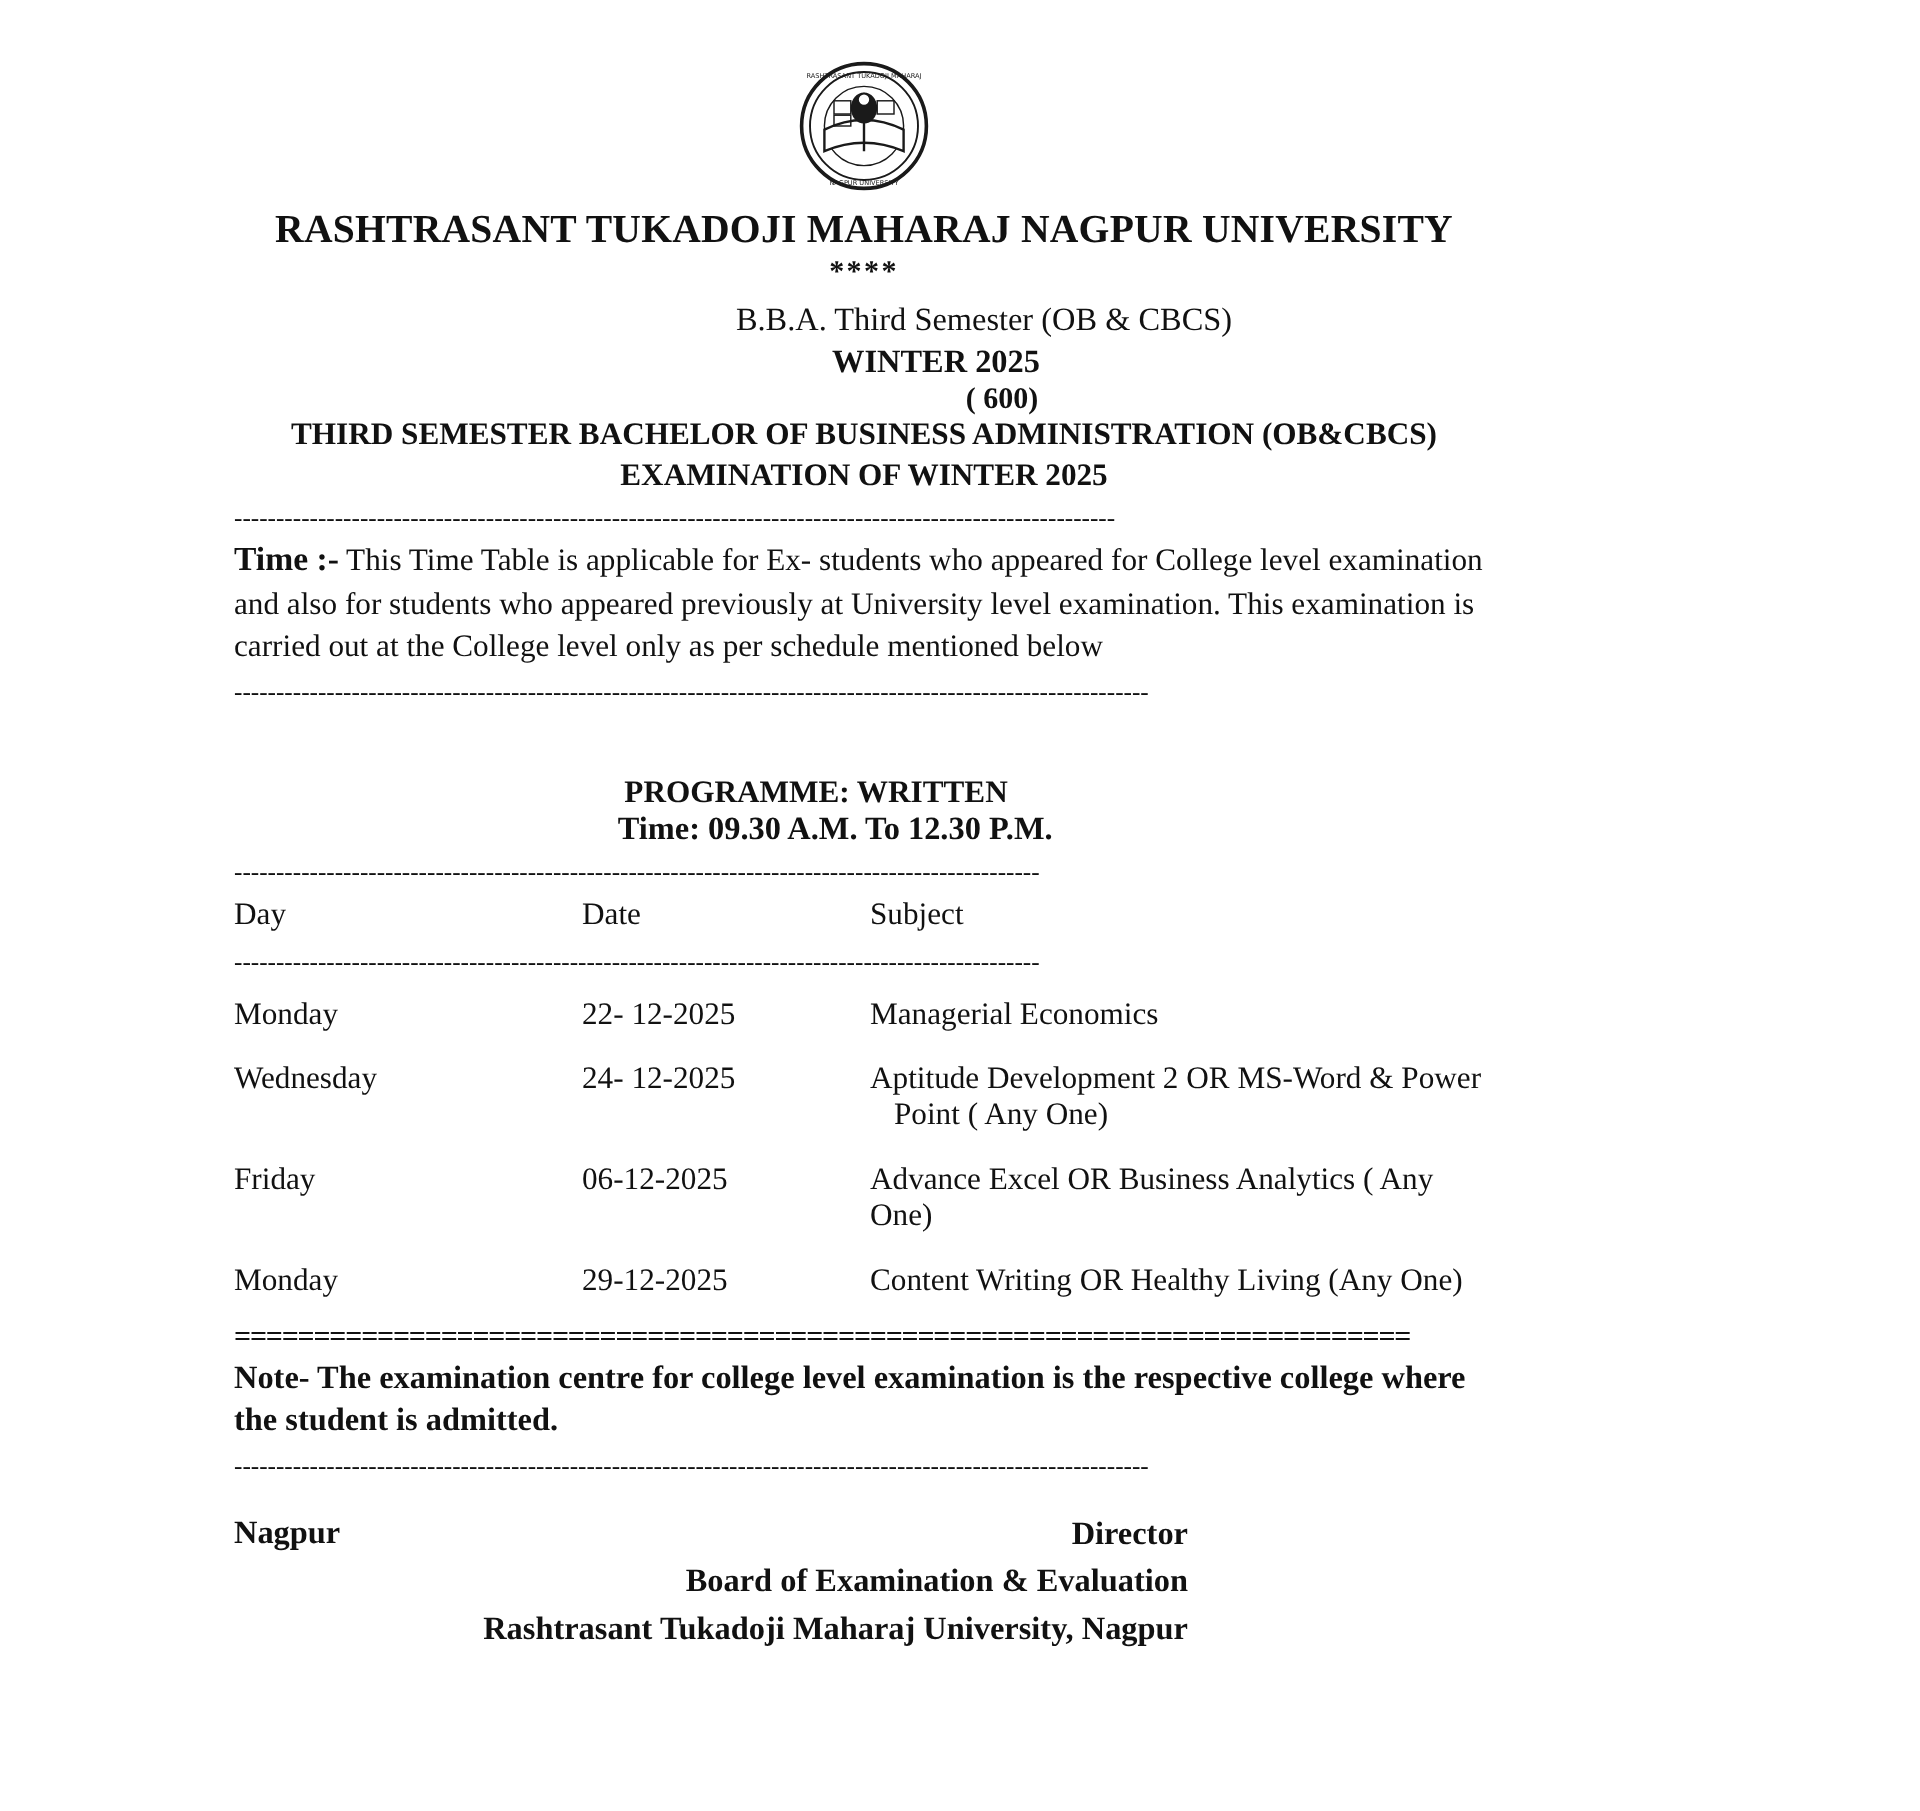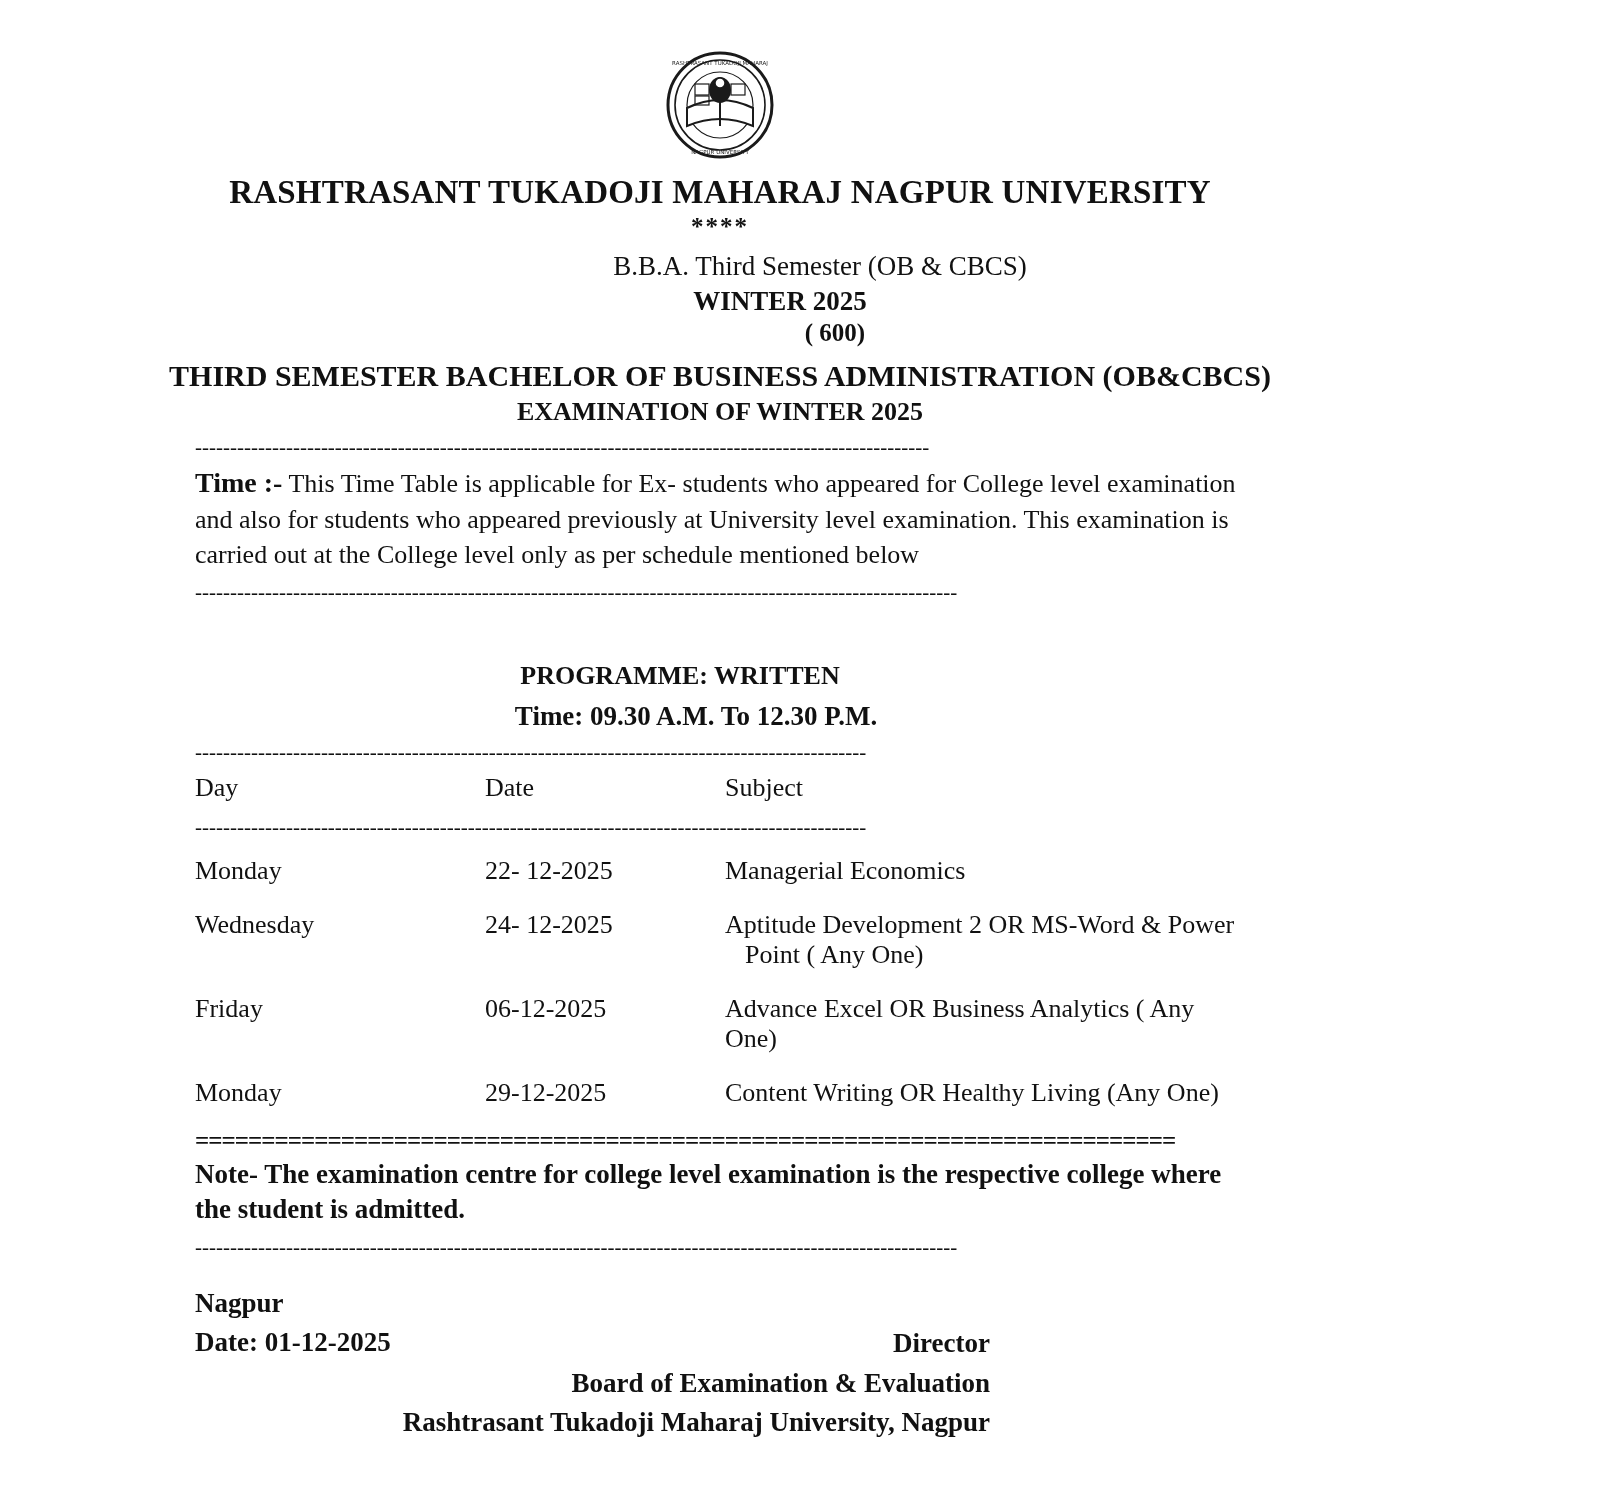--- a/index.html
+++ b/index.html
@@ -67,22 +67,21 @@
   .count-line {
     text-align: center;
     font-size: 25px;
     font-weight: bold;
     margin-top: 2px;
     padding-left: 230px;
   }
   .exam-title-1 {
     text-align: center;
     font-weight: bold;
-    font-size: 30px;
-    margin-top: 12px;
+    font-size: 26px;
   }
   .exam-title-2 {
     text-align: center;
     font-weight: bold;
     font-size: 26px;
     margin-top: 4px;
   }
 
   
   .rule {
@@ -123,21 +122,21 @@
     text-align: center;
     font-weight: bold;
     font-size: 26px;
     margin-top: 58px;
     padding-right: 80px;
   }
   .time-line {
     text-align: center;
     font-weight: bold;
     font-size: 27px;
-    margin-top: 10px;
+    margin-top: 0;
     padding-right: 48px;
   }
 
   
   .tt {
     width: 100%;
     border-collapse: collapse;
     font-size: 26px;
   }
   .tt th {
@@ -286,21 +285,20 @@
     </table>
 
     <div class="rule-eq">==========================================================================</div>
 
     <div class="note2">Note- The examination centre for college level examination is the respective college where the student is admitted.</div>
 
     <div class="rule">-------------------------------------------------------------------------------------------------------------</div>
 
     <div class="footer-left">
       <div>Nagpur</div>
-      <div>Date: 01-12-2025</div>
     </div>
 
     <div class="footer-right">
       <div>Director</div>
       <div class="line2">Board of Examination &amp; Evaluation</div>
       <div class="line2">Rashtrasant Tukadoji Maharaj University, Nagpur</div>
     </div>
   </div>
 
 </div>

